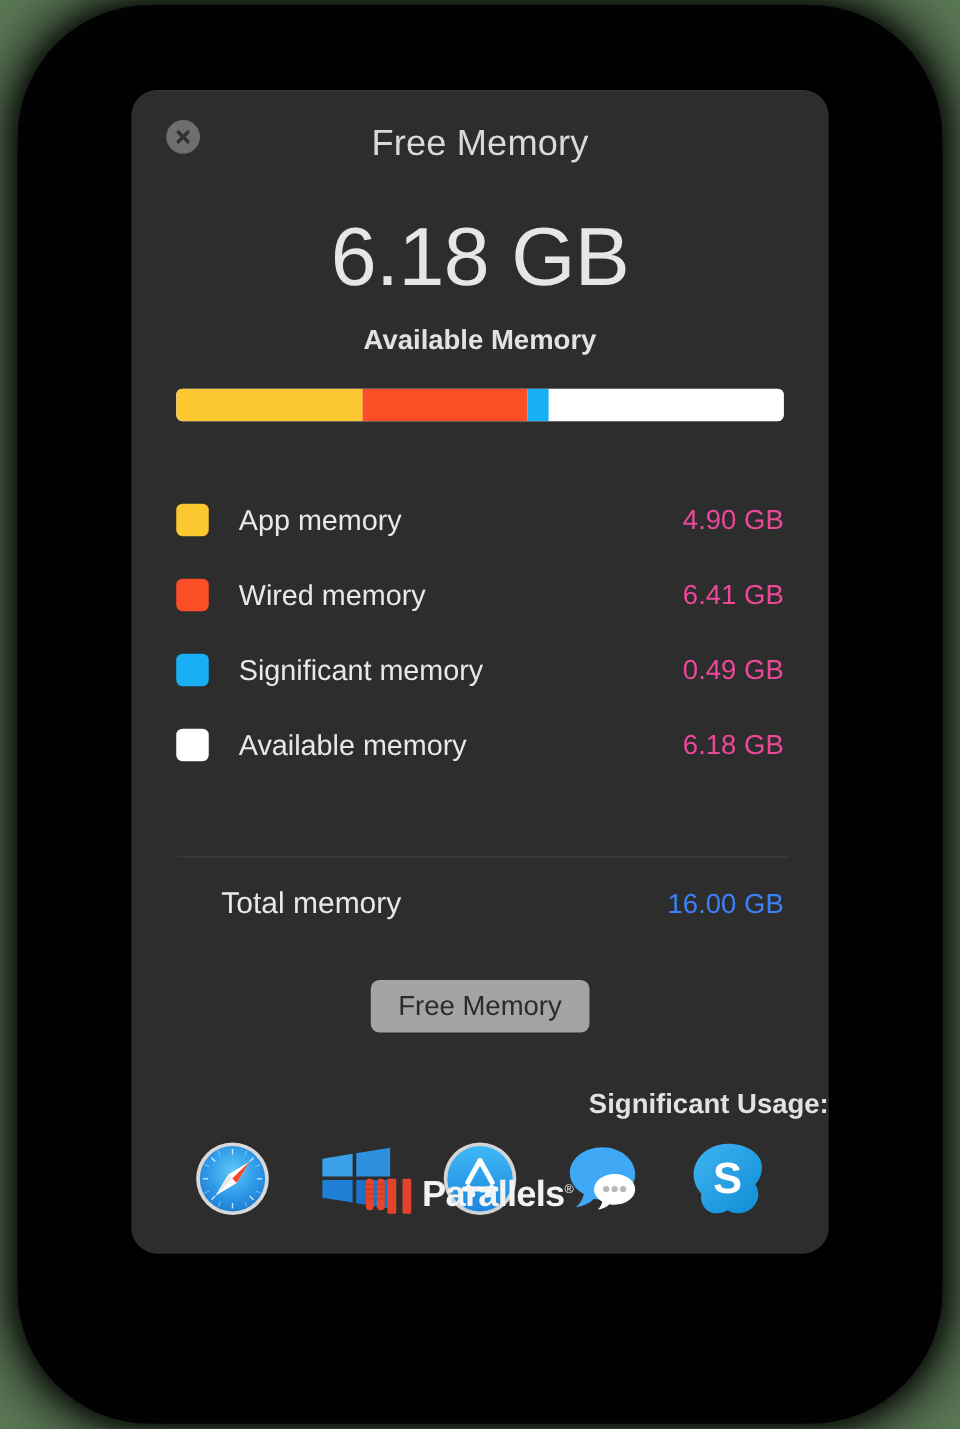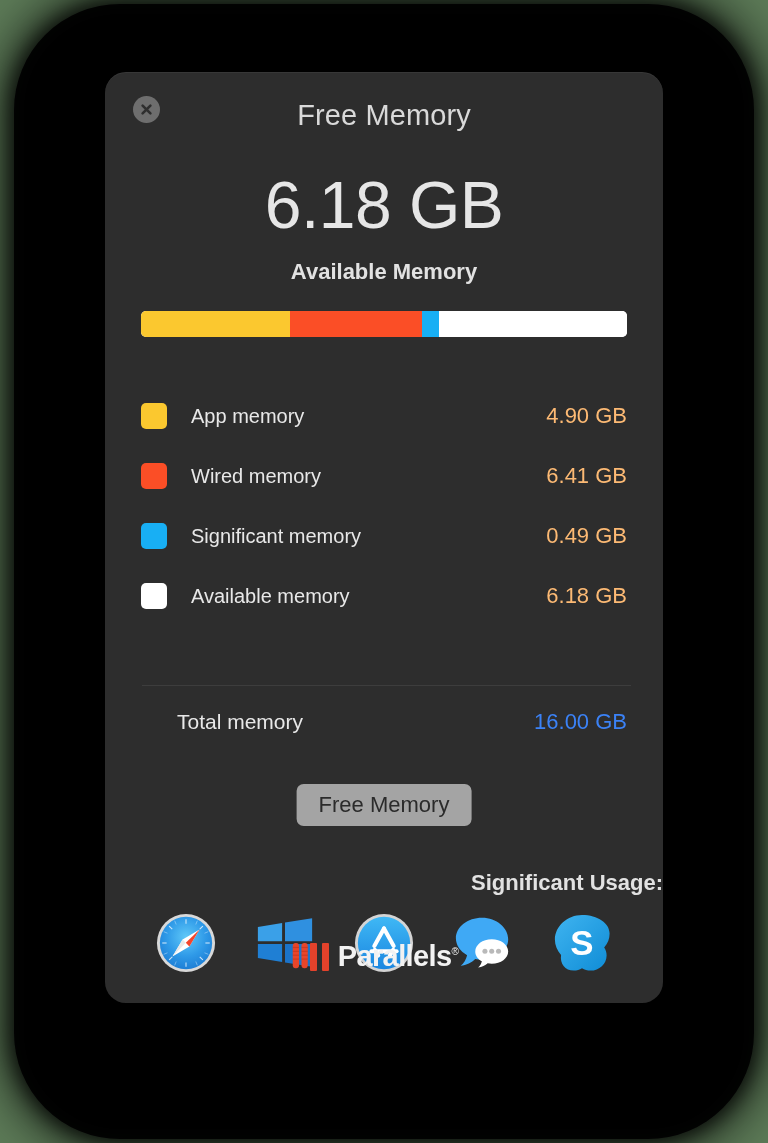--- a/index.html
+++ b/index.html
@@ -136,29 +136,29 @@
     align-items: center;
   }
   .swatch {
     width: 26px;
     height: 26px;
     border-radius: 5px;
     flex: 0 0 auto;
   }
   .legend-label {
     margin-left: 24px;
-    font-size: 20px;
+    font-size: 23px;
     color: #e8e8e8;
     font-weight: 400;
     white-space: nowrap;
   }
   .legend-value {
     margin-left: auto;
     font-size: 22px;
-    color: #fdba74;
+    color: #ec4899;
     font-weight: 400;
     white-space: nowrap;
   }
 
   
   #divider {
     position: absolute;
     left: 37px;
     top: 613px;
     width: 489px;
@@ -170,21 +170,21 @@
   #total-row {
     position: absolute;
     left: 36px;
     top: 637px;
     width: 486px;
     display: flex;
     align-items: center;
   }
   #total-row .total-label {
     margin-left: 36px;
-    font-size: 21px;
+    font-size: 24px;
     color: #e8e8e8;
     text-align: right;
   }
   #total-row .total-value {
     margin-left: auto;
     font-size: 22px;
     color: #3b82f6;
   }
   .action-btn {
     position: absolute;

